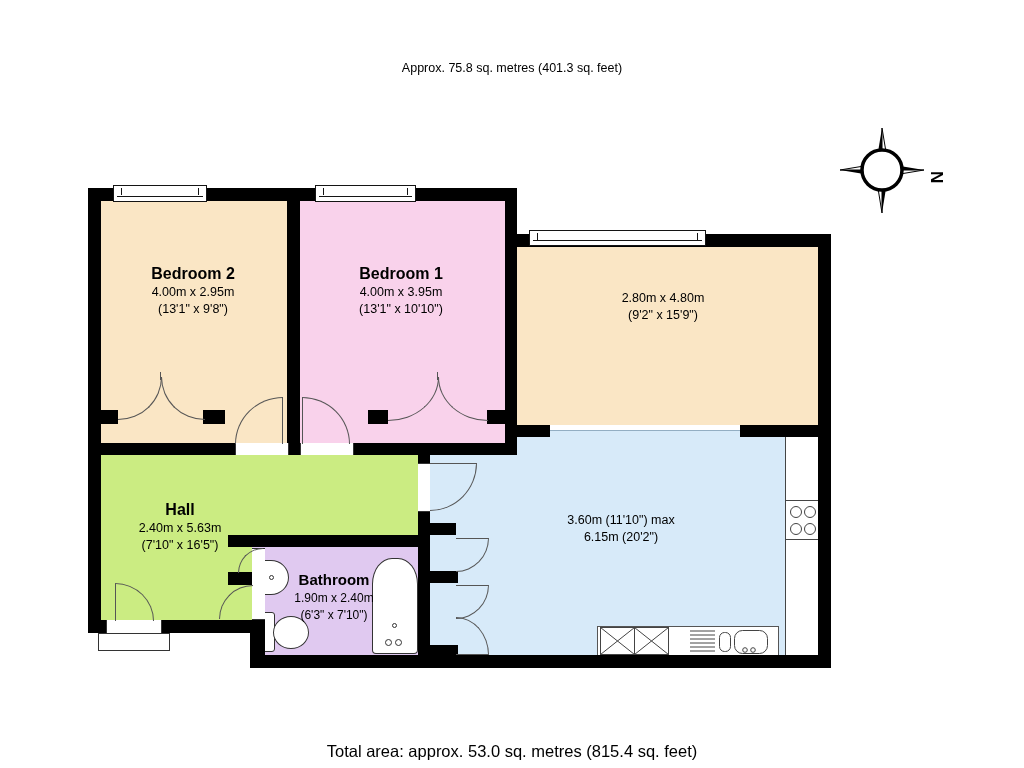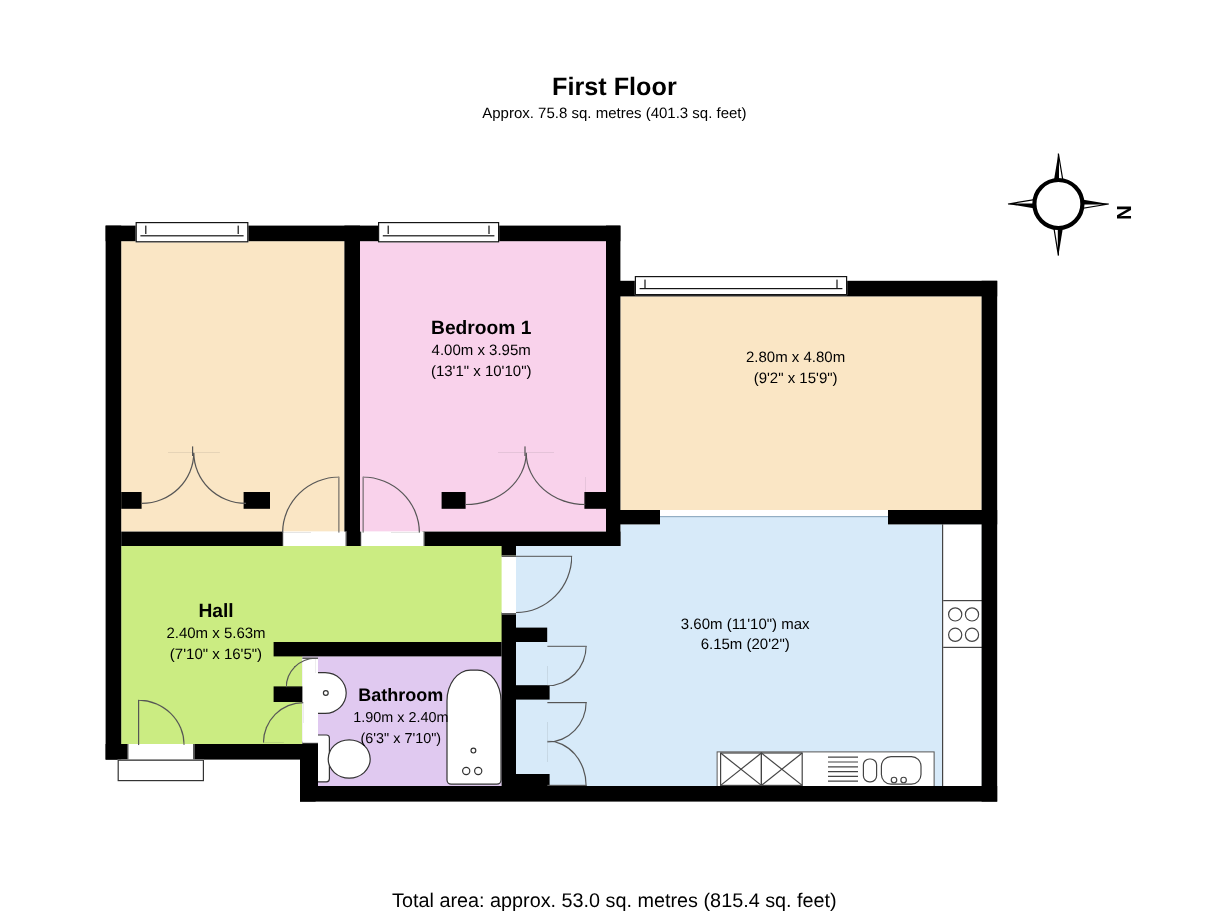--- a/index.html
+++ b/index.html
@@ -34,21 +34,20 @@
   .wc-bowl{position:absolute;background:#fff;border:1.3px solid #333;border-radius:50%;box-sizing:border-box;z-index:2;}
   .tick{position:absolute;background:#555;z-index:4;}
   .openline{position:absolute;background:#93aec3;z-index:2;}
 </style>
 </head>
 <body>
 
 <div class="canvas">
 
   <div class="title-wrap" style="top:60px;">
-    <div class="main-title">First Floor</div>
     <div class="sub-title">Approx.  75.8 sq. metres (401.3 sq. feet)</div>
   </div>
 
   <div class="room" style="left:101px;top:201px;width:186px;height:242px;background:var(--bedroom2);"></div>
   <div class="room" style="left:300px;top:201px;width:205px;height:242px;background:var(--bedroom1);"></div>
   <div class="room" style="left:517px;top:247px;width:301px;height:178px;background:var(--lounge);"></div>
   <div class="room" style="left:550px;top:430px;width:190px;height:25px;background:var(--kitchen);"></div>
   <div class="room" style="left:517px;top:437px;width:301px;height:18px;background:var(--kitchen);"></div>
   <div class="room" style="left:430px;top:455px;width:388px;height:200px;background:var(--kitchen);"></div>
   <div class="room" style="left:101px;top:455px;width:329px;height:80px;background:var(--hall);"></div>
@@ -156,20 +155,25 @@
   <div class="door" style="left:235px;top:397px;width:46px;height:46px;border-top-left-radius:100% 100%;border-width:1px 1px 0 1px;"></div>
   <div class="door" style="left:302px;top:397px;width:46px;height:46px;border-top-right-radius:100% 100%;border-width:1px 1px 0 1px;"></div>
   <div class="door" style="left:430px;top:463px;width:46px;height:46px;border-bottom-right-radius:100% 100%;border-width:1px 1px 1px 0;"></div>
   <div class="door" style="left:456px;top:538px;width:32px;height:32px;border-bottom-right-radius:100% 100%;border-width:1px 1px 1px 0;"></div>
   <div class="door" style="left:456px;top:585px;width:32px;height:32px;border-bottom-right-radius:100% 100%;border-width:1px 1px 1px 0;"></div>
   <div class="door" style="left:456px;top:617px;width:32px;height:36px;border-top-right-radius:100% 100%;border-width:1px 1px 1px 0;"></div>
   <div class="door" style="left:115px;top:583px;width:37px;height:37px;border-top-right-radius:100% 100%;border-width:1px 1px 0 1px;"></div>
   <div class="door" style="left:238px;top:548px;width:24px;height:24px;border-top-left-radius:100% 100%;border-width:1px 0 0 1px;"></div>
   <div class="door" style="left:219px;top:585px;width:33px;height:33px;border-top-left-radius:100% 100%;border-width:1px 0 0 1px;"></div>
 
+  <div class="room-label" style="left:103px;top:264px;width:180px;">
+    <div class="room-name">Bedroom 2</div>
+    <div class="room-dim">4.00m x 2.95m</div>
+    <div class="room-dim">(13'1" x 9'8")</div>
+  </div>
   <div class="room-label" style="left:311px;top:264px;width:180px;">
     <div class="room-name">Bedroom 1</div>
     <div class="room-dim">4.00m x 3.95m</div>
     <div class="room-dim">(13'1" x 10'10")</div>
   </div>
   <div class="room-label" style="left:623px;top:290px;width:80px;">
     <div class="room-dim" style="white-space:nowrap;margin-left:-35px;margin-right:-35px;">2.80m x 4.80m</div>
     <div class="room-dim" style="white-space:nowrap;margin-left:-35px;margin-right:-35px;">(9'2" x 15'9")</div>
   </div>
   <div class="room-label" style="left:95px;top:500px;width:170px;">

